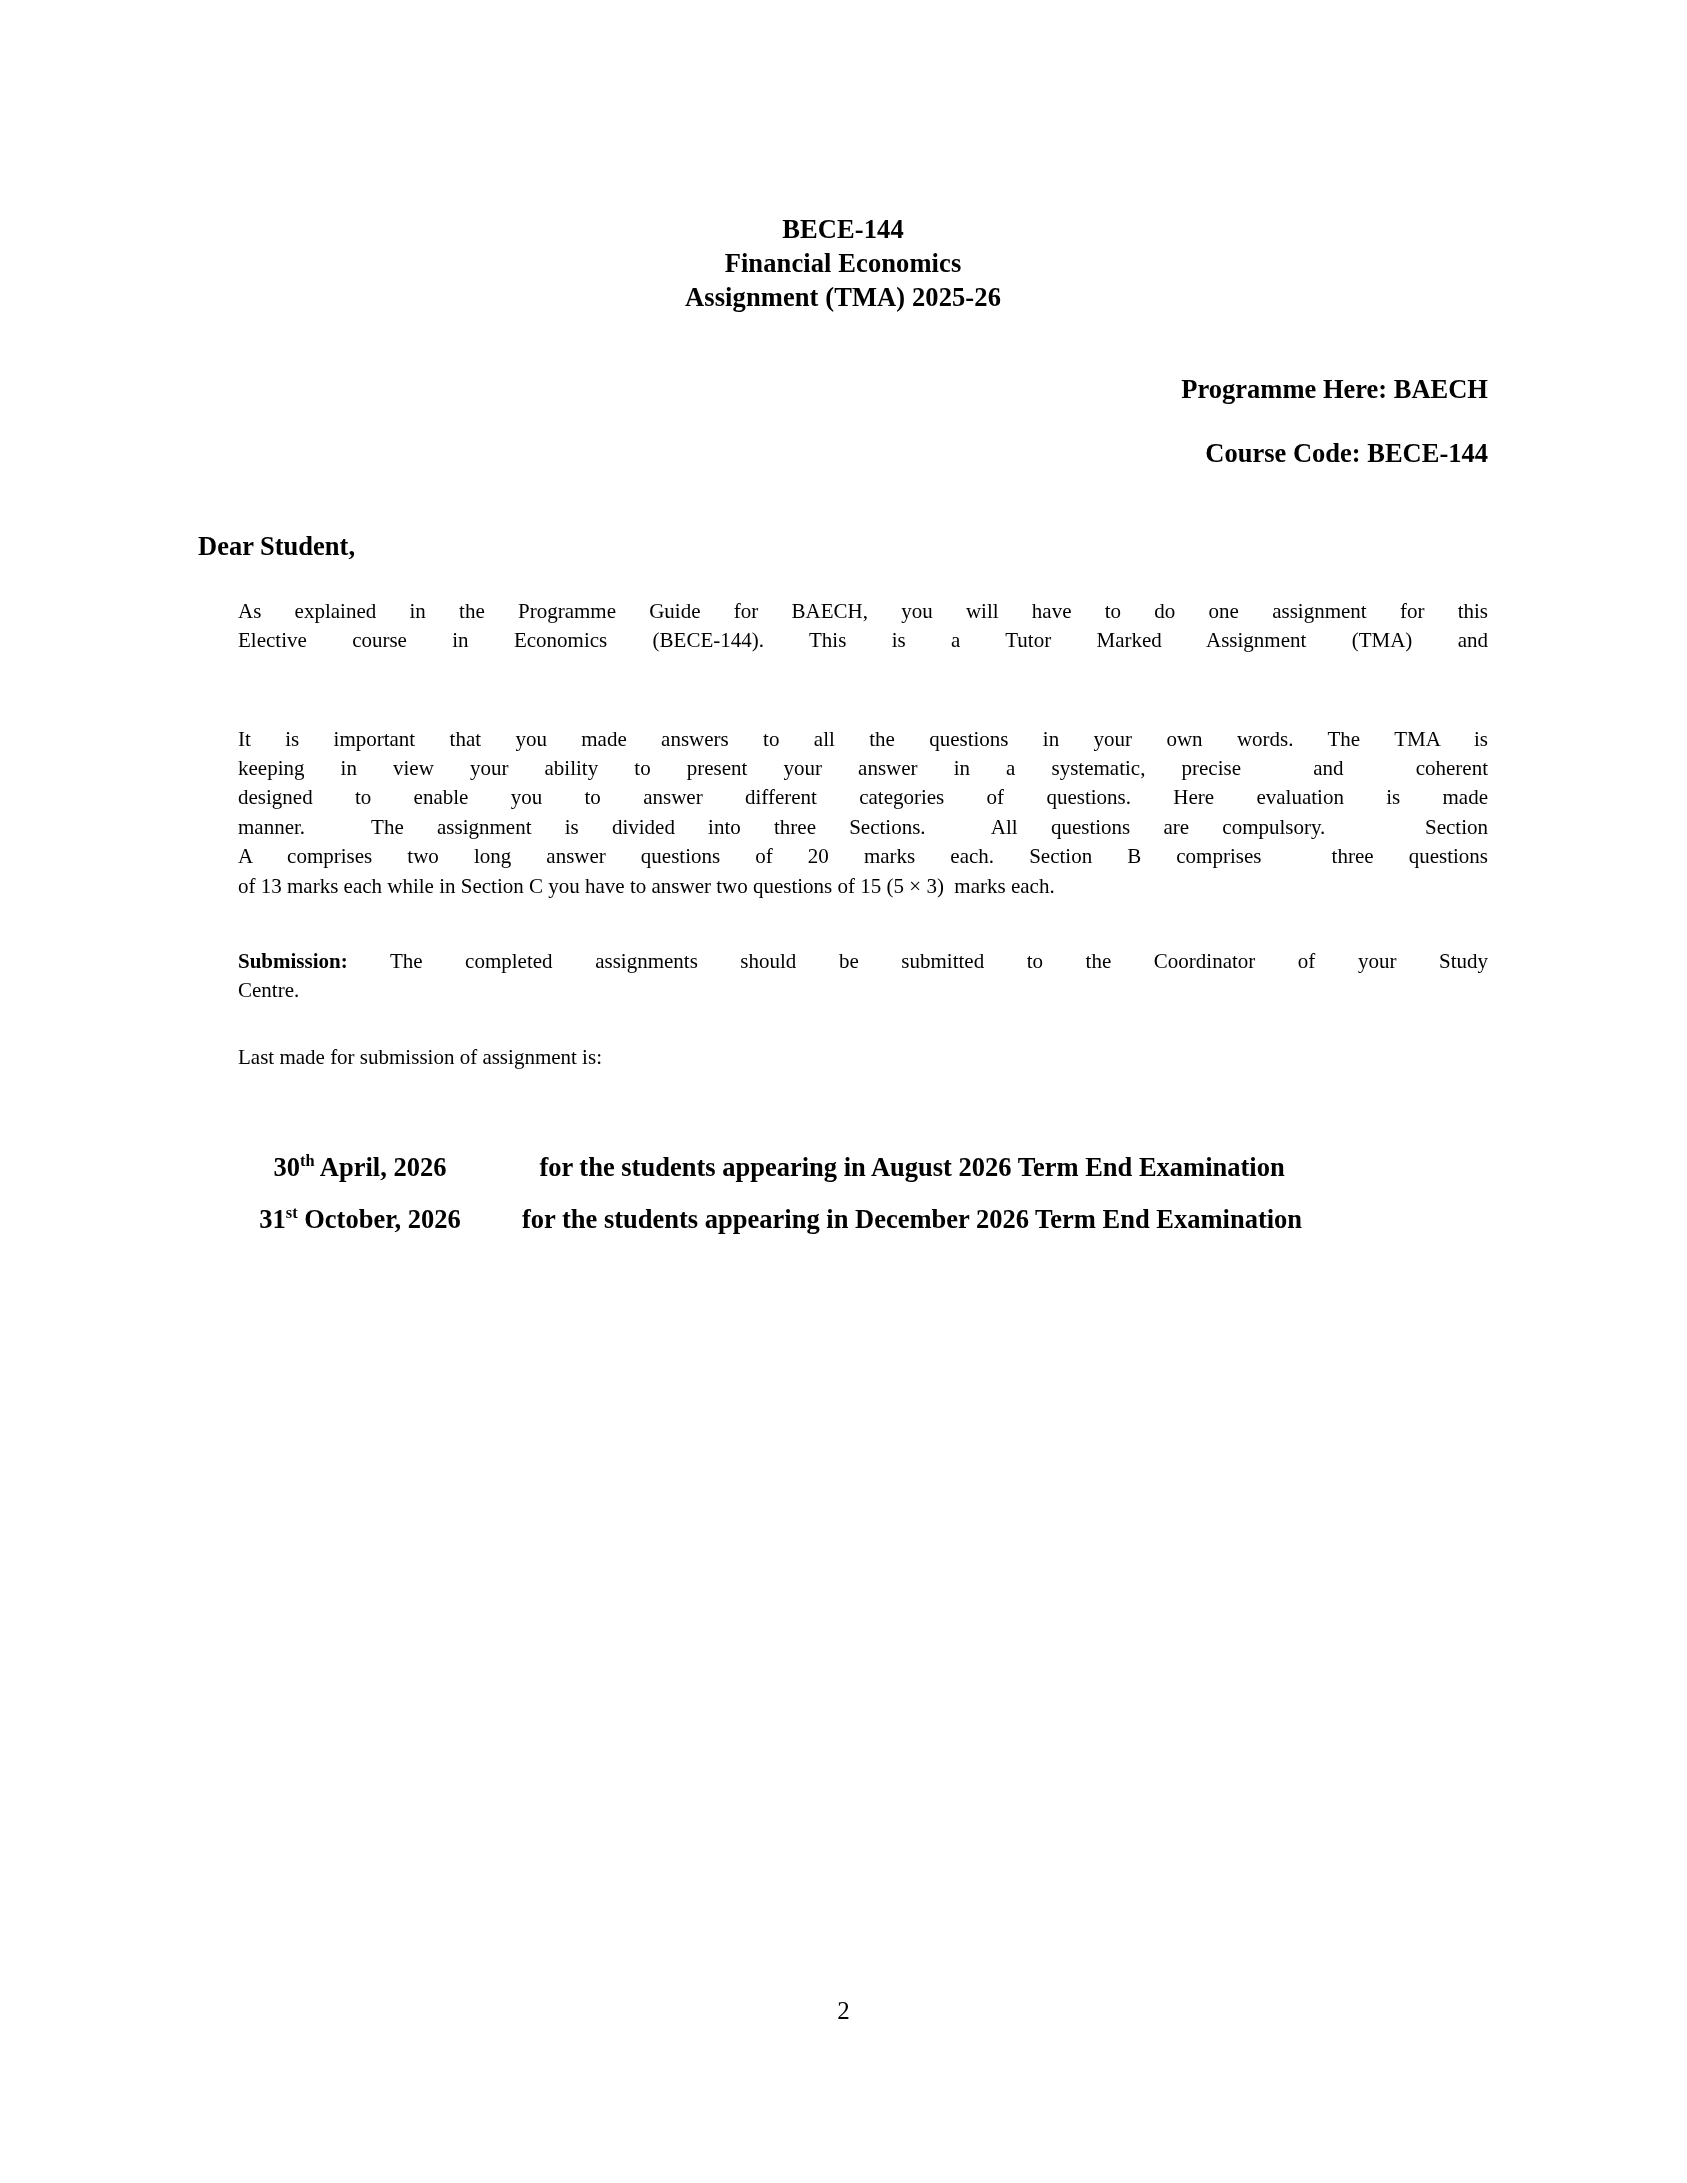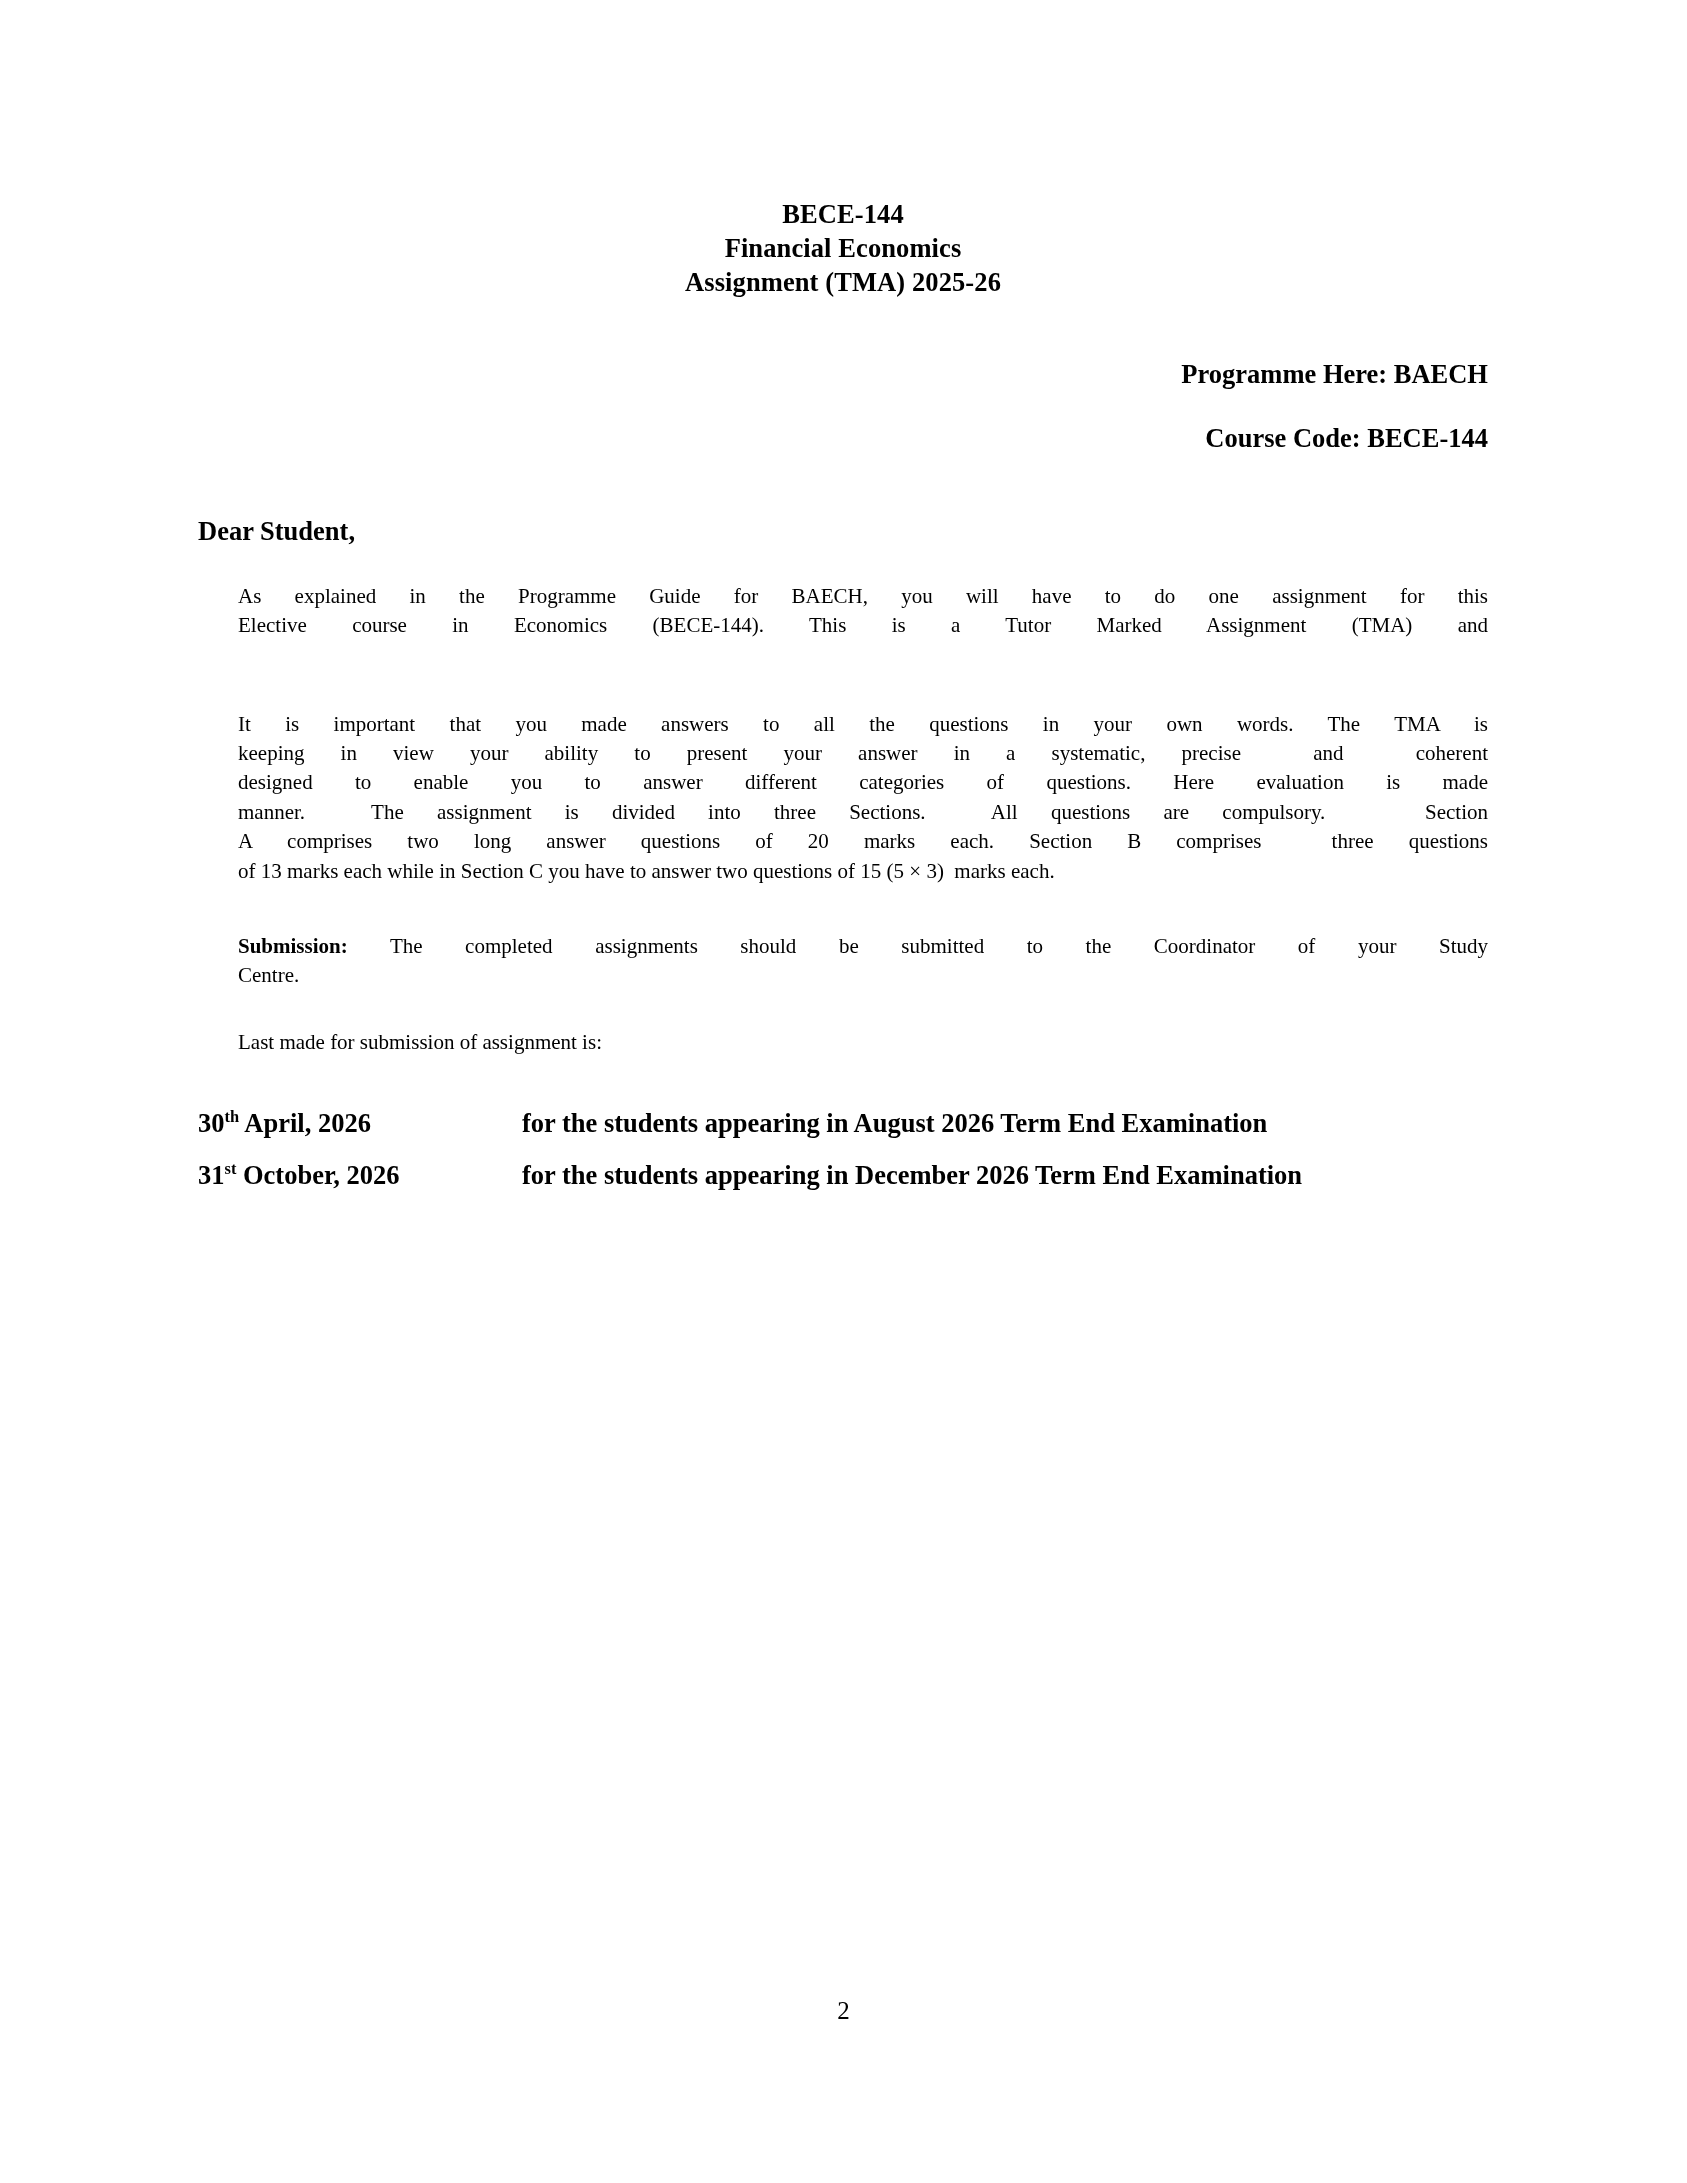--- a/index.html
+++ b/index.html
@@ -15,21 +15,21 @@
     position: relative;
     width: 1687px;
     height: 2183px;
     background: #ffffff;
     box-sizing: border-box;
     overflow: hidden;
   }
   .content {
     position: absolute;
     left: 198px;
-    top: 0;
+    top: 15px;
     width: 1290px;   
   }
 
   
   .doc-header {
     margin-top: 198px;
     text-align: center;
     font-weight: bold;
     font-size: 26.5px;
     line-height: 1.28;
@@ -94,25 +94,26 @@
     text-align: justify;
     text-align-last: justify;
     white-space: pre-wrap;
   }
   .jline.last {
     text-align-last: left;
   }
 
   
   .date-table {
-    margin-top: 53px;
+    margin-top: 82px;
     font-weight: bold;
     font-size: 26.5px;
     line-height: 1.0;
     border-collapse: collapse;
+    text-align: center;
   }
   .date-table td {
     padding: 0;
     vertical-align: baseline;
     white-space: nowrap;
   }
   .date-table tr + tr td {
     padding-top: 25px;
   }
   .date-cell {

